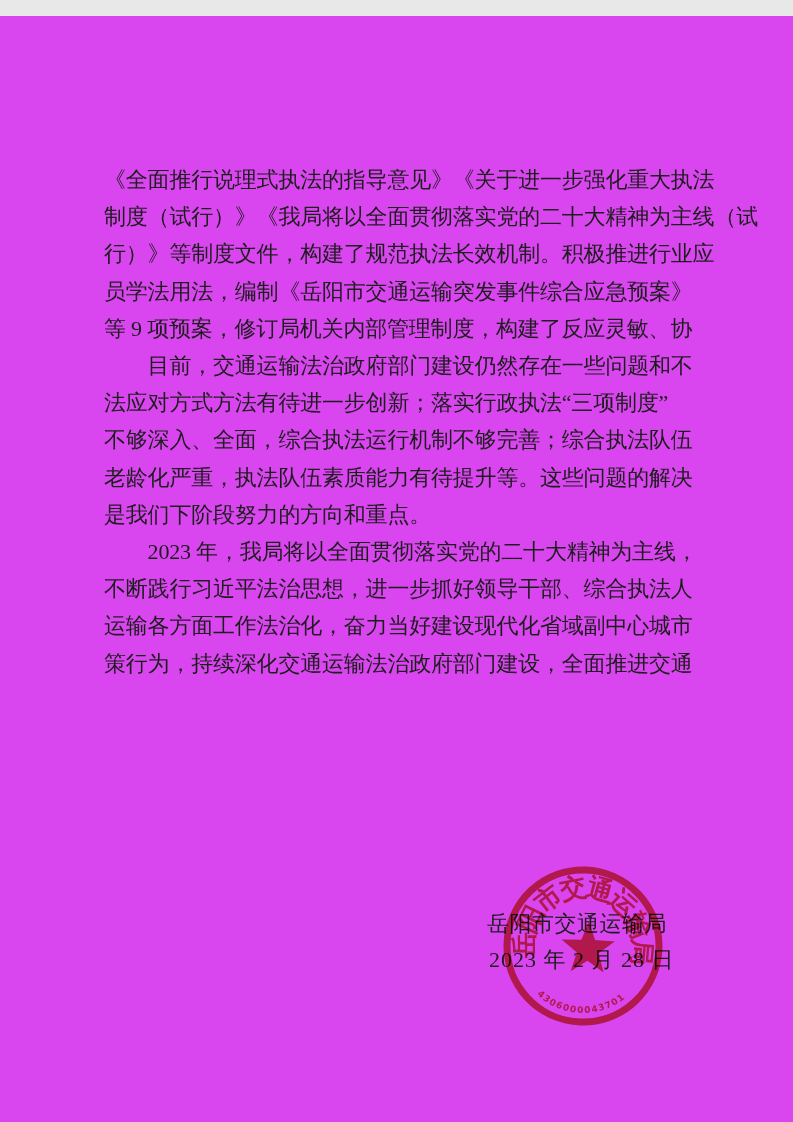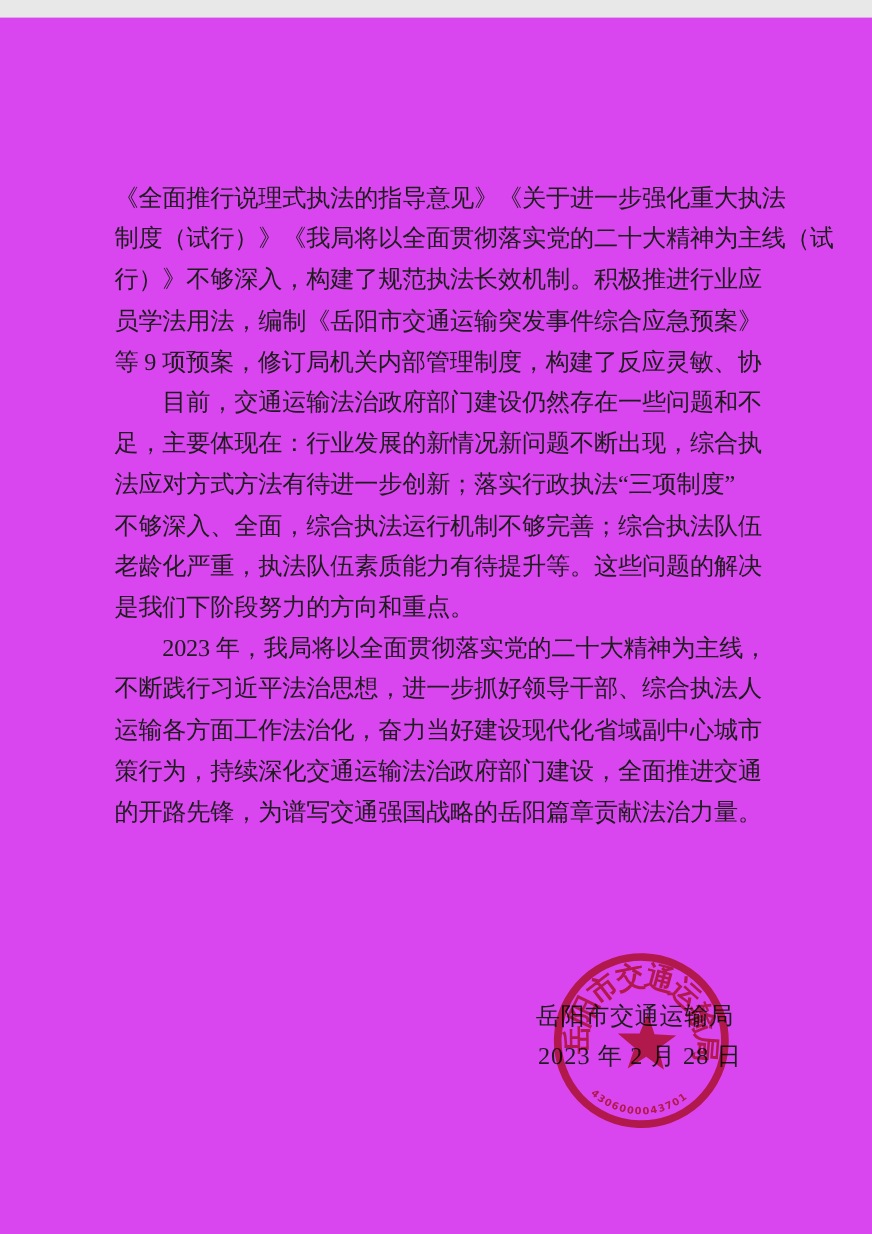--- a/index.html
+++ b/index.html
@@ -82,34 +82,32 @@
   }
 </style>
 </head>
 <body>
 
 <div class="page">
 
   <div class="body-text">
     <span class="line">《全面推行说理式执法的指导意见》《关于进一步强化重大执法</span>
     <span class="line">制度（试行）》《我局将以全面贯彻落实党的二十大精神为主线（试</span>
-    <span class="line">行）》不够深入，构建了规范执法长效机制。积极推进行业应</span>
+    <span class="line">行）》等制度文件，构建了规范执法长效机制。积极推进行业应</span>
     <span class="line">员学法用法，编制《岳阳市交通运输突发事件综合应急预案》</span>
     <span class="line">等 9 项预案，修订局机关内部管理制度，构建了反应灵敏、协</span>
     <span class="line">　　目前，交通运输法治政府部门建设仍然存在一些问题和不</span>
-    <span class="line">足，主要体现在：行业发展的新情况新问题不断出现，综合执</span>
     <span class="line">法应对方式方法有待进一步创新；落实行政执法“三项制度”</span>
     <span class="line">不够深入、全面，综合执法运行机制不够完善；综合执法队伍</span>
     <span class="line">老龄化严重，执法队伍素质能力有待提升等。这些问题的解决</span>
     <span class="line">是我们下阶段努力的方向和重点。</span>
     <span class="line">　　2023 年，我局将以全面贯彻落实党的二十大精神为主线，</span>
     <span class="line">不断践行习近平法治思想，进一步抓好领导干部、综合执法人</span>
     <span class="line">运输各方面工作法治化，奋力当好建设现代化省域副中心城市</span>
     <span class="line">策行为，持续深化交通运输法治政府部门建设，全面推进交通</span>
-    <span class="line">的开路先锋，为谱写交通强国战略的岳阳篇章贡献法治力量。</span>
   </div>
 
   <div class="sig-agency">岳阳市交通运输局</div>
   <div class="sig-date">2023 年 2 月 28 日</div>
 
   <svg class="seal" viewBox="0 0 200 200" xmlns="http://www.w3.org/2000/svg">
     <defs>
       <path id="seal-arc-top" d="M 51.9 113.8 A 50 50 0 1 1 148.1 113.8" fill="none"></path>
       <path id="seal-arc-bottom" d="M 56.9 151.3 A 67 67 0 0 0 143.1 151.3" fill="none"></path>
     </defs>

